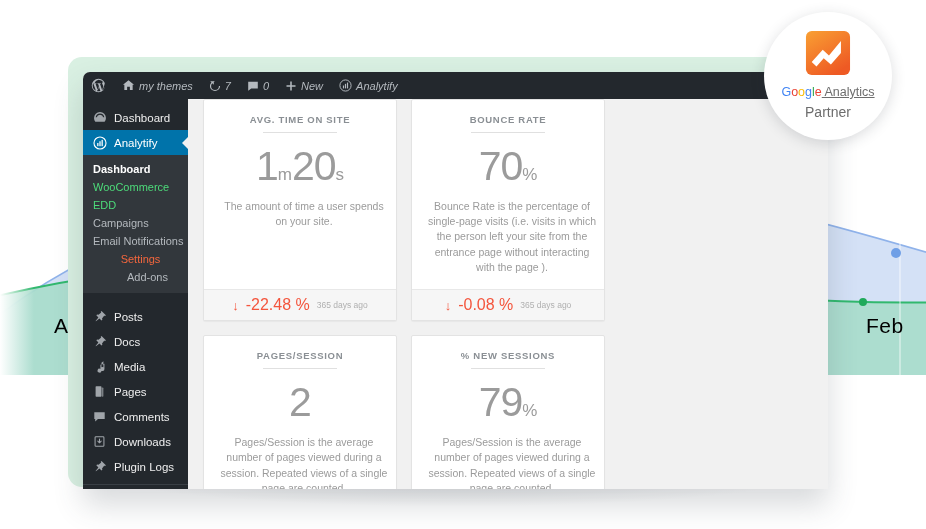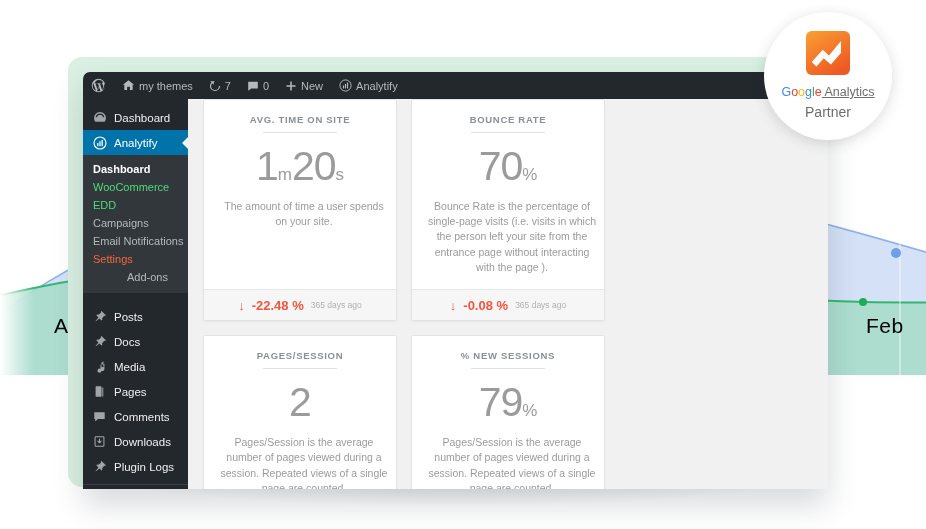--- a/index.html
+++ b/index.html
@@ -36,21 +36,21 @@
     background:radial-gradient(ellipse at 50% 0%, rgba(80,90,100,.22) 0%, rgba(80,90,100,0) 72%);
     pointer-events:none;
   }
 
   
   #admin-bar{
     position:absolute;left:0;top:0;width:745px;height:27px;
     background:#23282d;color:#b4b9be;font-size:11px;
     display:flex;align-items:center;
   }
-  .ab-item{display:flex;align-items:center;gap:4px;padding:0 8px;height:27px;color:#b4b9be;}
+  .ab-item{display:flex;align-items:center;gap:4px;padding:0 8px;height:27px;color:#b4b9be;font-style:italic;}
   .ab-item .ab-label{color:#b4b9be;font-size:11px;}
   #ab-right{margin-left:auto;padding-right:9px;color:#b4b9be;font-size:11px;white-space:nowrap;}
 
   
   #sidebar{
     position:absolute;left:0;top:27px;width:105px;height:390px;
     background:#23282d;
   }
   .menu-top{padding-top:6px;}
   .menu-row{
@@ -104,21 +104,21 @@
   .big-num{font-size:41px;letter-spacing:-1px;}
   .big-unit{font-size:17px;}
   .card-desc{
     padding:0 6px 14px 14px;text-align:center;
     font-size:10.5px;line-height:1.45;color:#9b9b9b;
   }
   .card-foot{
     margin-top:auto;border-top:1px solid #e8e8e8;background:#f6f6f6;
     height:30px;display:flex;align-items:center;justify-content:center;gap:7px;
   }
-  .pct{font-size:13px;font-weight:bold;}
+  .pct{font-size:16px;font-weight:normal;}
   .pct.down{color:#f4553d;}
   .arrow{font-size:13px;line-height:1;}
   .arrow.down{color:#f4553d;}
   .ago{font-size:8.5px;color:#b0b0b0;}
 
   
   #ga-badge{
     position:absolute;left:764px;top:12px;width:128px;height:128px;
     background:#fff;border-radius:50%;
     box-shadow:0 3px 14px rgba(40,50,60,.17);
@@ -249,21 +249,21 @@
         <span class="caret"></span>
       </div>
     </div>
 
     <div class="submenu">
       <div class="sub-row cur" style="color:#ffffff;">Dashboard</div>
       <div class="sub-row" style="color:#4ddb7a;">WooCommerce</div>
       <div class="sub-row" style="color:#4ddb7a;">EDD</div>
       <div class="sub-row" style="color:#b4b9be;">Campaigns</div>
       <div class="sub-row" style="color:#b4b9be;">Email Notifications</div>
-      <div class="sub-row" style="color:#f4663d;">Settings</div>
+      <div class="sub-row" style="color:#f4663d;text-align:center;">Settings</div>
       <div class="sub-row" style="color:#b4b9be;padding-left:44px;">Add-ons</div>
     </div>
 
     <div class="menu-gap"></div>
 
     <div>
       <div class="menu-row">
         <span class="mi-ico">
           <svg width="13" height="13" viewBox="0 0 20 20" fill="#a0a5aa">
               <path d="M13.1 1.5l-1.4 1.4 1 1-4.3 3.5-2-.5-1.3 1.3 3.2 3.2-4.3 5.4.5.5 5.4-4.3 3.2 3.2 1.3-1.3-.5-2 3.5-4.3 1 1 1.4-1.4z"></path>

